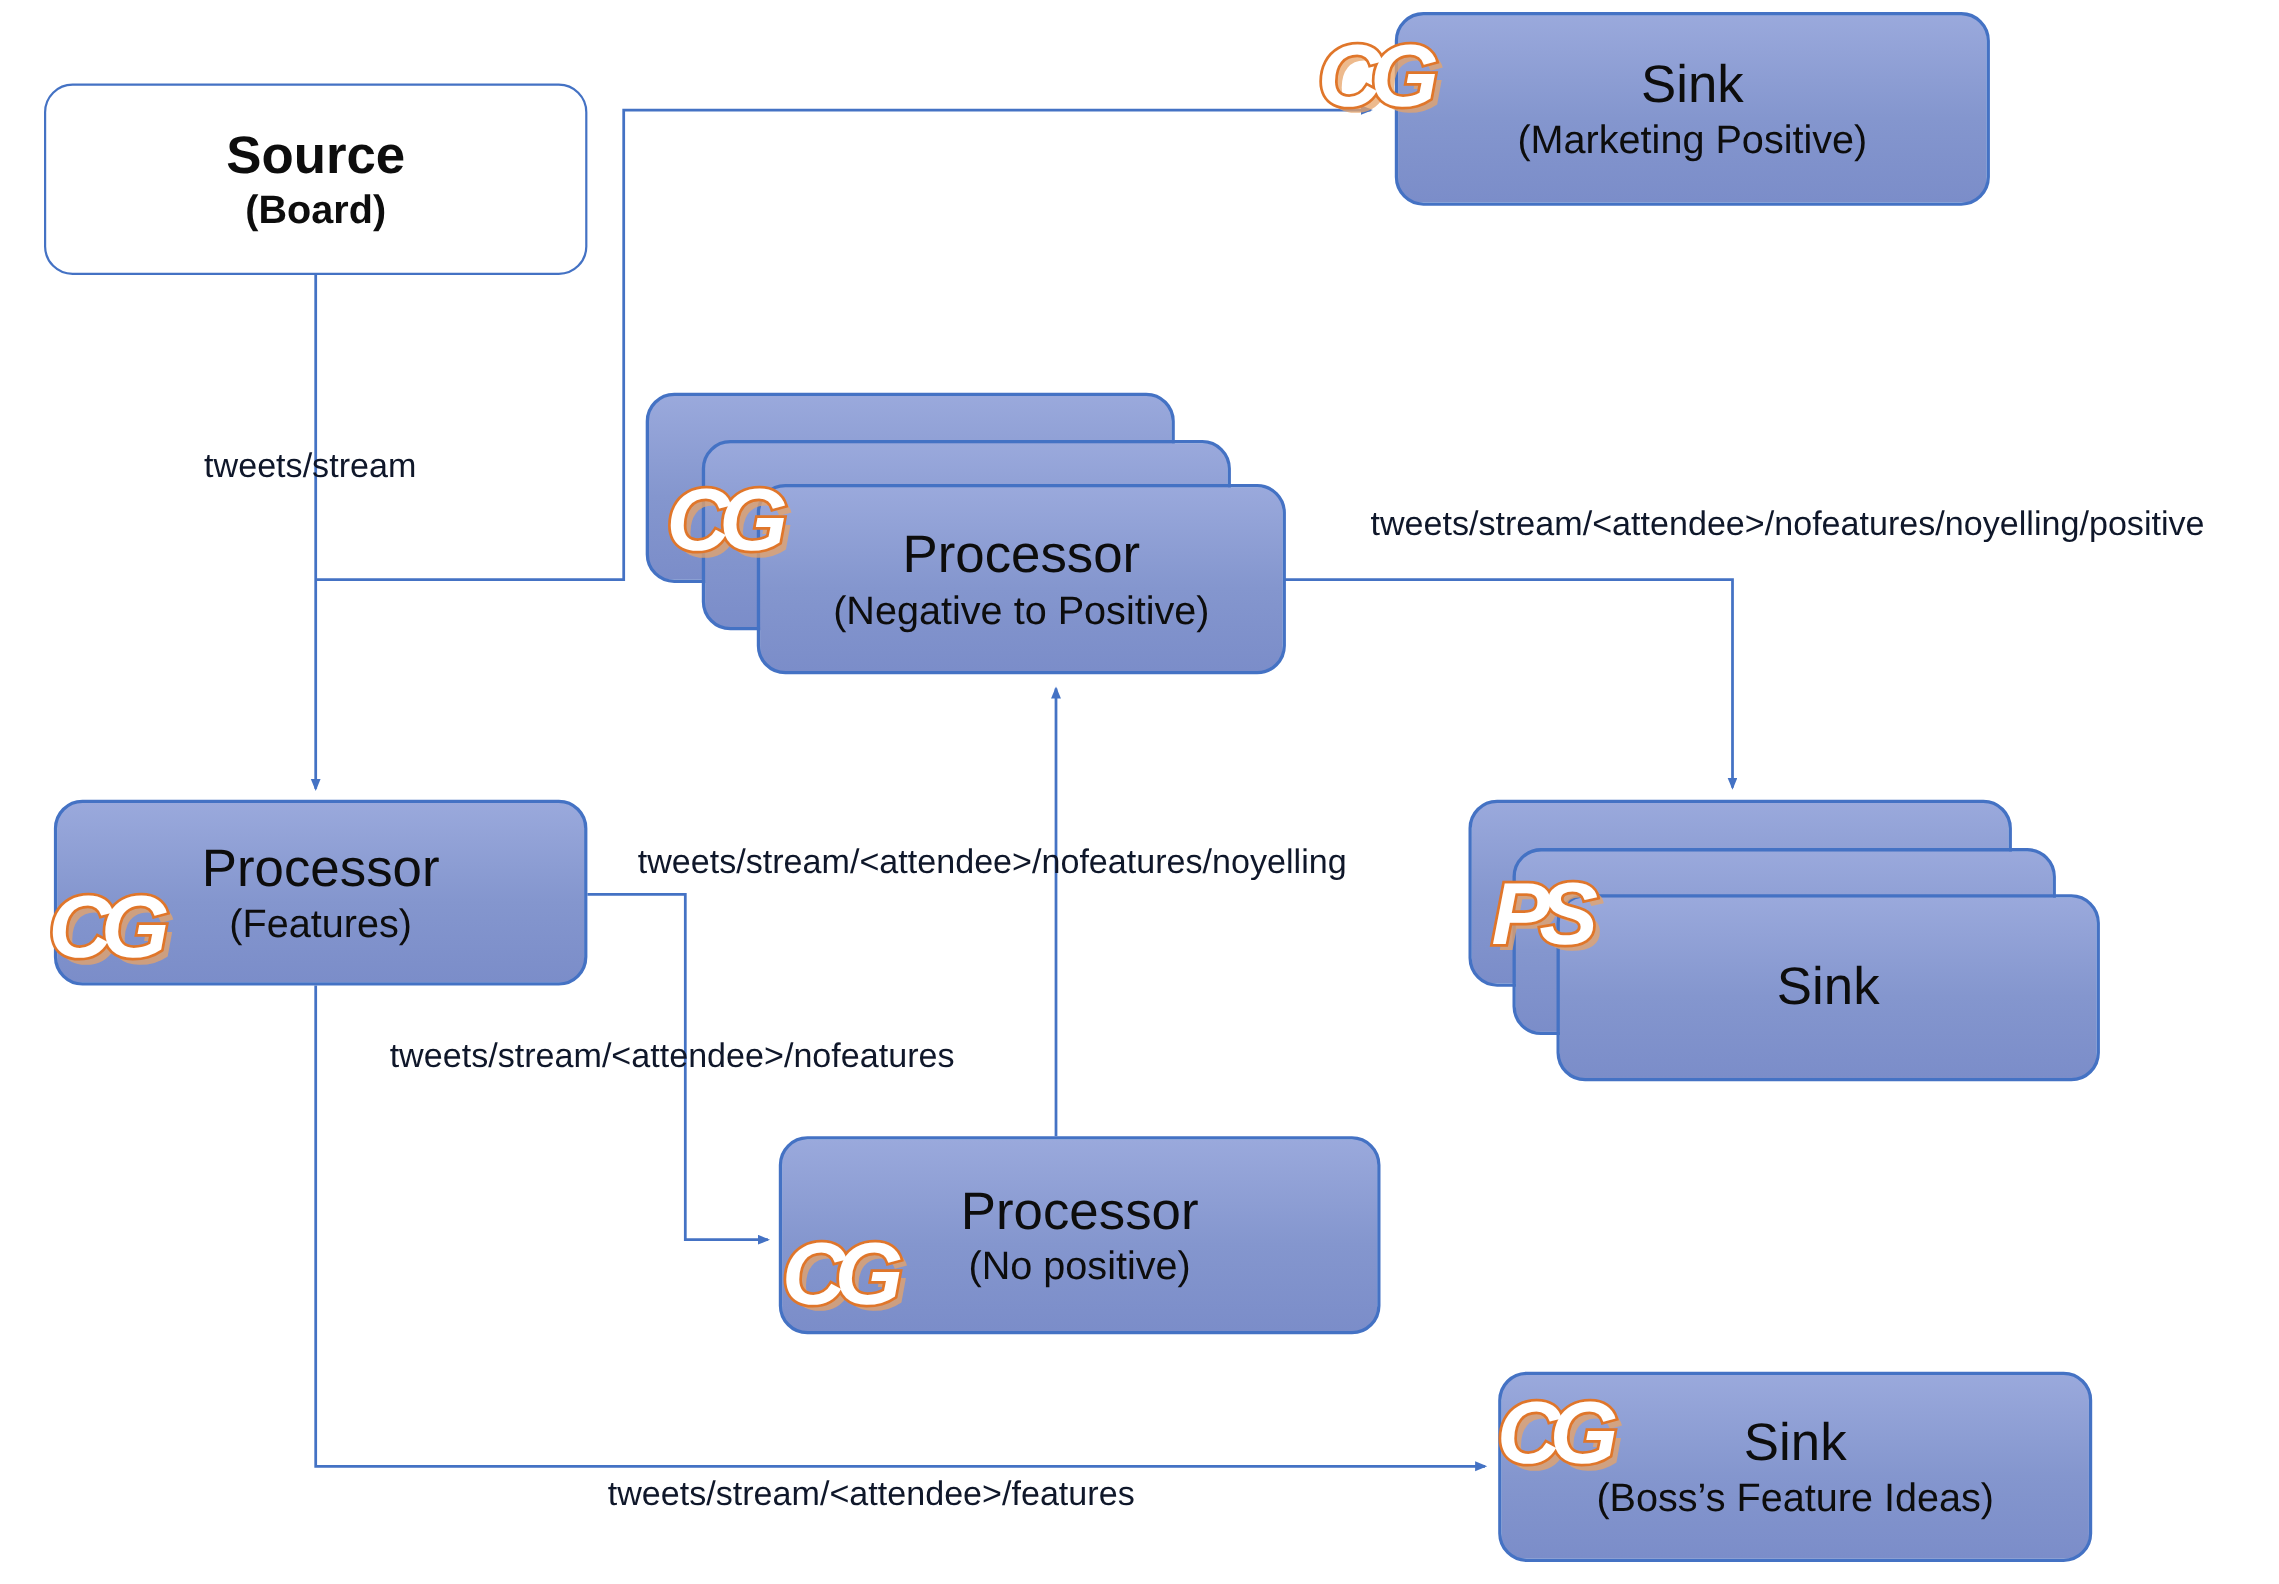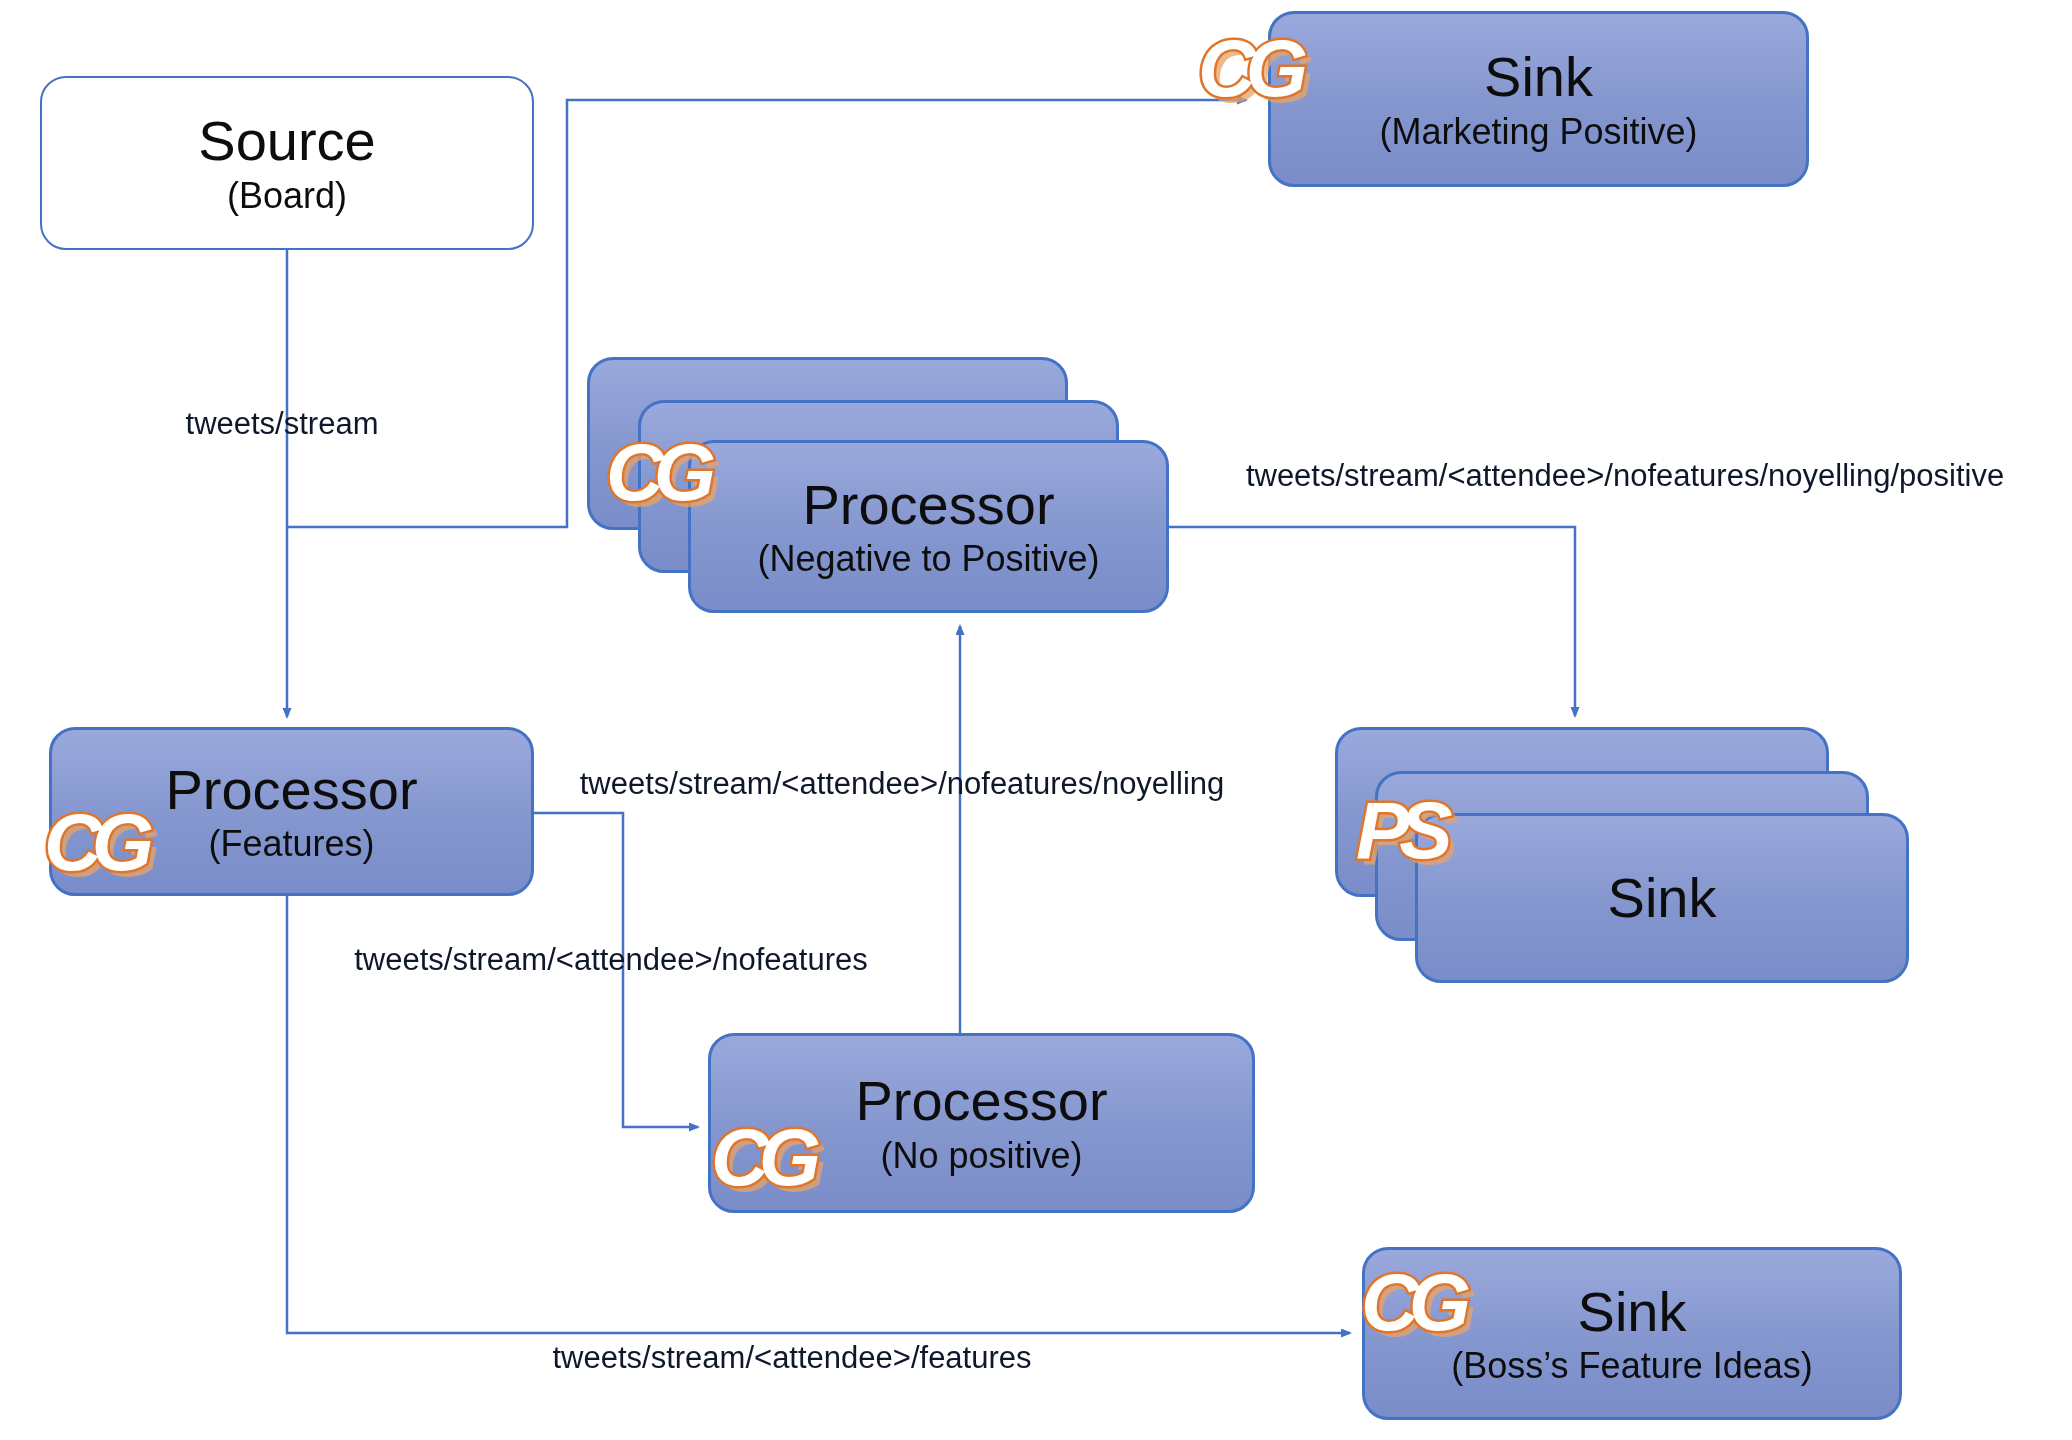--- a/index.html
+++ b/index.html
@@ -24,21 +24,21 @@
   .node.white-node { background:#ffffff; }
   .stack-back {
     position:absolute;
     border: 3px solid #4472c4;
     border-radius: 26px;
     background: linear-gradient(180deg, #9aa9dc 0%, #8496ce 55%, #7b8dc9 100%);
     z-index:2;
     box-sizing: border-box;
   }
   .node-title {
-    font-size: 56px;
+    font-size: 48px;
     color: #0d0d0d;
     line-height: 1.15;
     text-align:center;
   }
   .node-subtitle {
     font-size: 36px;
     color: #0d0d0d;
     line-height: 1.2;
     text-align:center;
   }
@@ -94,21 +94,21 @@
 
     <polyline points="534,813 623,813 623,1127 698,1127" fill="none" stroke="#4472c4" stroke-width="2.5" marker-end="url(#arrow)"></polyline>
 
     <polyline points="960,1033 960,626" fill="none" stroke="#4472c4" stroke-width="2.5" marker-end="url(#arrow)"></polyline>
 
     <polyline points="1168,527 1575,527 1575,716" fill="none" stroke="#4472c4" stroke-width="2.5" marker-end="url(#arrow)"></polyline>
 
     <polyline points="287,896 287,1333 1350,1333" fill="none" stroke="#4472c4" stroke-width="2.5" marker-end="url(#arrow)"></polyline>
   </svg>
 
-  <div class="node white-node" style="left:40px; top:76px; width:494px; height:174px; border-width:2px;">
+  <div class="node white-node" style="left:40px; top:76px; width:494px; height:174px; border-width:2px;font-weight:bold;">
     <div class="node-title">Source</div>
     <div class="node-subtitle">(Board)</div>
   </div>
 
   <div class="node" style="left:1268px; top:11px; width:541px; height:176px;">
     <div class="node-title">Sink</div>
     <div class="node-subtitle">(Marketing Positive)</div>
   </div>
   <svg class="logo-svg" style="left:1192px; top:16px;" width="190" height="110">
     <text class="logo-shadow" x="12" y="86">CG</text>

